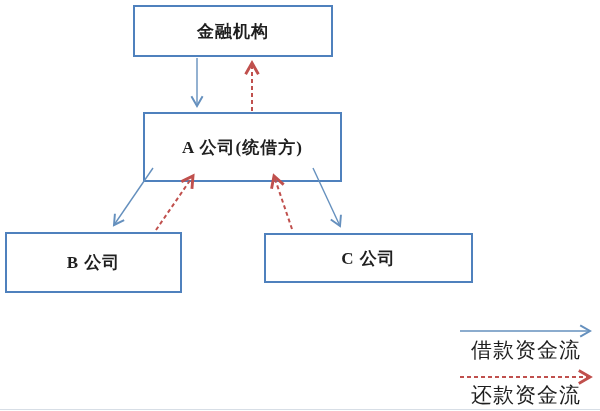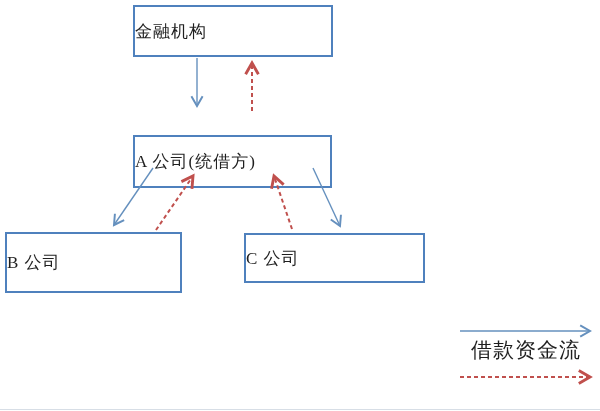--- a/index.html
+++ b/index.html
@@ -14,32 +14,34 @@
     background: #ffffff;
     overflow: hidden;
     font-family: "Liberation Serif", serif;
   }
   .box {
     position: absolute;
     border: 2px solid #4f81bd;
     background: #ffffff;
     display: flex;
     align-items: center;
+    justify-content: center;
     box-sizing: border-box;
+    font-weight: bold;
   }
   .box-label {
     color: #1f1f1f;
     font-size: 17px;
     letter-spacing: 1px;
     white-space: nowrap;
   }
   #fi-box   { left: 133px; top: 5px;   width: 200px; height: 52px; }
-  #a-box    { left: 133px; top: 112px; width: 199px; height: 53px; margin-top: 23px; }
+  #a-box    { left: 143px; top: 112px; width: 199px; height: 70px; }
   #b-box    { left: 5px;   top: 232px; width: 177px; height: 61px; }
-  #c-box    { left: 244px; top: 233px; width: 181px; height: 50px; }
+  #c-box    { left: 264px; top: 233px; width: 209px; height: 50px; }
 
   .arrow-layer {
     position: absolute;
     left: 0; top: 0;
     width: 600px; height: 411px;
     pointer-events: none;
   }
   .legend-label {
     position: absolute;
     width: 136px;
@@ -96,15 +98,16 @@
 
     <line x1="252" y1="111" x2="252" y2="63" stroke="#c0504d" stroke-width="2" stroke-dasharray="4 3" marker-end="url(#headRed)"></line>
     <line x1="156" y1="230" x2="193" y2="176" stroke="#c0504d" stroke-width="2" stroke-dasharray="4 3" marker-end="url(#headRed)"></line>
     <line x1="292" y1="229" x2="274" y2="176" stroke="#c0504d" stroke-width="2" stroke-dasharray="4 3" marker-end="url(#headRed)"></line>
 
     <line x1="460" y1="331" x2="590" y2="331" stroke="#6590be" stroke-width="1.4" marker-end="url(#headBlue)"></line>
     <line x1="460" y1="377" x2="590" y2="377" stroke="#c0504d" stroke-width="2" stroke-dasharray="4 3" marker-end="url(#headRed)"></line>
   </svg>
 
   <div class="legend-label" id="legend-loan-label">借款资金流</div>
+  <div class="legend-label" id="legend-repay-label">还款资金流</div>
 
   <div class="bottom-edge"></div>
 </div>
 
 </body></html>

